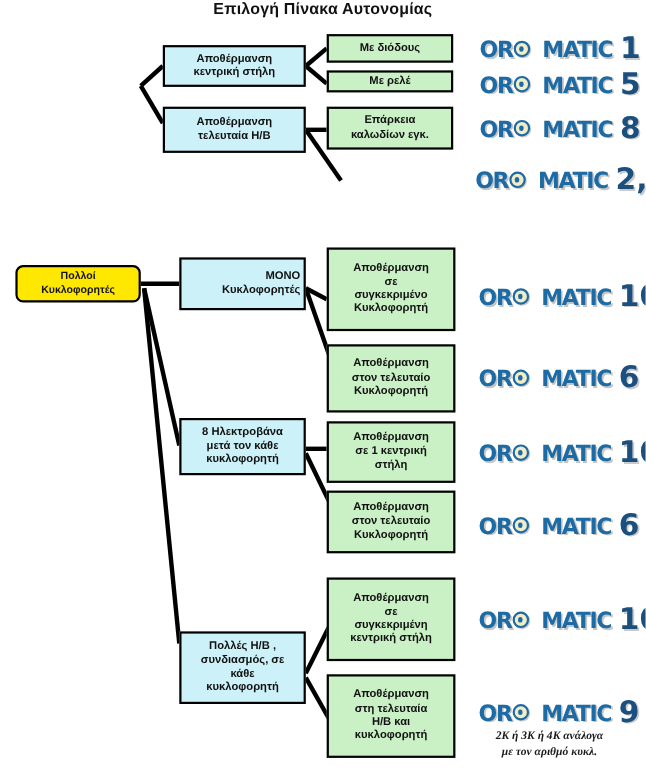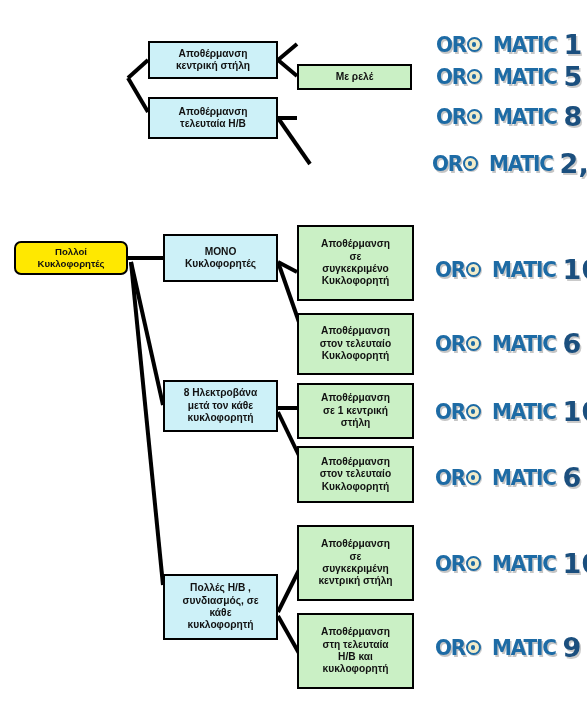--- a/index.html
+++ b/index.html
@@ -145,20 +145,21 @@
     line-height: 1.3;
     white-space: pre-line;
     z-index: 3;
   }
 </style>
 </head>
 <body>
 
 <div id="page">
 
+  <div class="page-title">Επιλογή Πίνακα Αυτονομίας</div>
 
   <svg id="connectors" viewBox="0 0 587 701" xmlns="http://www.w3.org/2000/svg">
     <g stroke="#000000" stroke-width="4" fill="none" stroke-linecap="butt">
 
       <path d="M128,78 L148,60"></path>
       <path d="M128,78 L148,112"></path>
 
       <path d="M278,60 L297,44"></path>
       <path d="M278,60 L297,76"></path>
 
@@ -186,25 +187,32 @@
   <div class="node mid" style="left:148px; top:41px; width:130px; height:38px;">
     <span class="node-label">Αποθέρμανση
 κεντρική στήλη</span>
   </div>
 
   <div class="node mid" style="left:148px; top:97px; width:130px; height:42px;">
     <span class="node-label">Αποθέρμανση
 τελευταία Η/Β</span>
   </div>
 
-
-  <div class="node leaf" style="left:297px; top:64px; width:115px; height:26px;">
+  <div class="node leaf" style="left:297px; top:31px; width:115px; height:26px;">
+    <span class="node-label">Με διόδους</span>
+  </div>
+
+  <div class="node leaf" style="left:297px; top:64px; width:115px; height:20px;">
     <span class="node-label">Με ρελέ</span>
   </div>
 
+  <div class="node leaf" style="left:297px; top:97px; width:115px; height:39px;">
+    <span class="node-label">Επάρκεια
+καλωδίων εγκ.</span>
+  </div>
 
 
   <div class="logo-row" style="left:425px; top:31px;">
     <span class="logo-mark">
         <span class="lm-pre">OR</span>
         <span class="logo-ring"></span>
         <span class="lm-post">MATIC</span>
       </span>
     <span class="logo-num">1</span>
   </div>
@@ -234,21 +242,21 @@
         <span class="lm-post">MATIC</span>
       </span>
     <span class="logo-num">2,3</span>
   </div>
 
   <div class="node root" style="left:14px; top:241px; width:114px; height:34px;">
     <span class="node-label">Πολλοί
 Κυκλοφορητές</span>
   </div>
 
-  <div class="node mid" style="left:163px; top:234px; width:115px; height:48px;">
+  <div class="node mid" style="left:163px; top:234px; width:115px; height:48px;text-align:right;">
     <span class="node-label">ΜΟΝΟ
 Κυκλοφορητές</span>
   </div>
 
   <div class="node mid" style="left:163px; top:380px; width:115px; height:52px;">
     <span class="node-label">8 Ηλεκτροβάνα
 μετά τον κάθε
 κυκλοφορητή</span>
   </div>
 
@@ -345,14 +353,16 @@
 
   <div class="logo-row" style="left:424px; top:634px;">
     <span class="logo-mark">
         <span class="lm-pre">OR</span>
         <span class="logo-ring"></span>
         <span class="lm-post">MATIC</span>
       </span>
     <span class="logo-num">9</span>
   </div>
 
+  <div class="logo-note" style="left:412px; top:663px;">2Κ ή 3Κ ή 4Κ ανάλογα
+με τον αριθμό κυκλ.</div>
 
 </div>
 
 </body></html>

